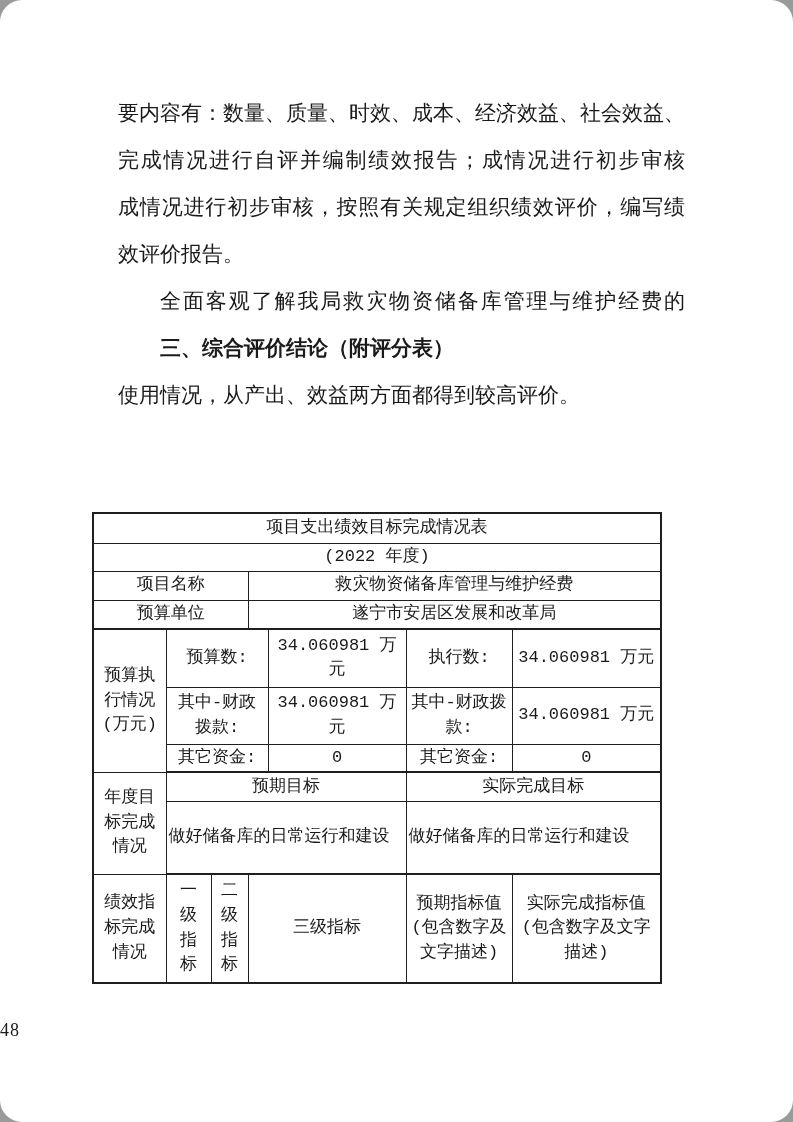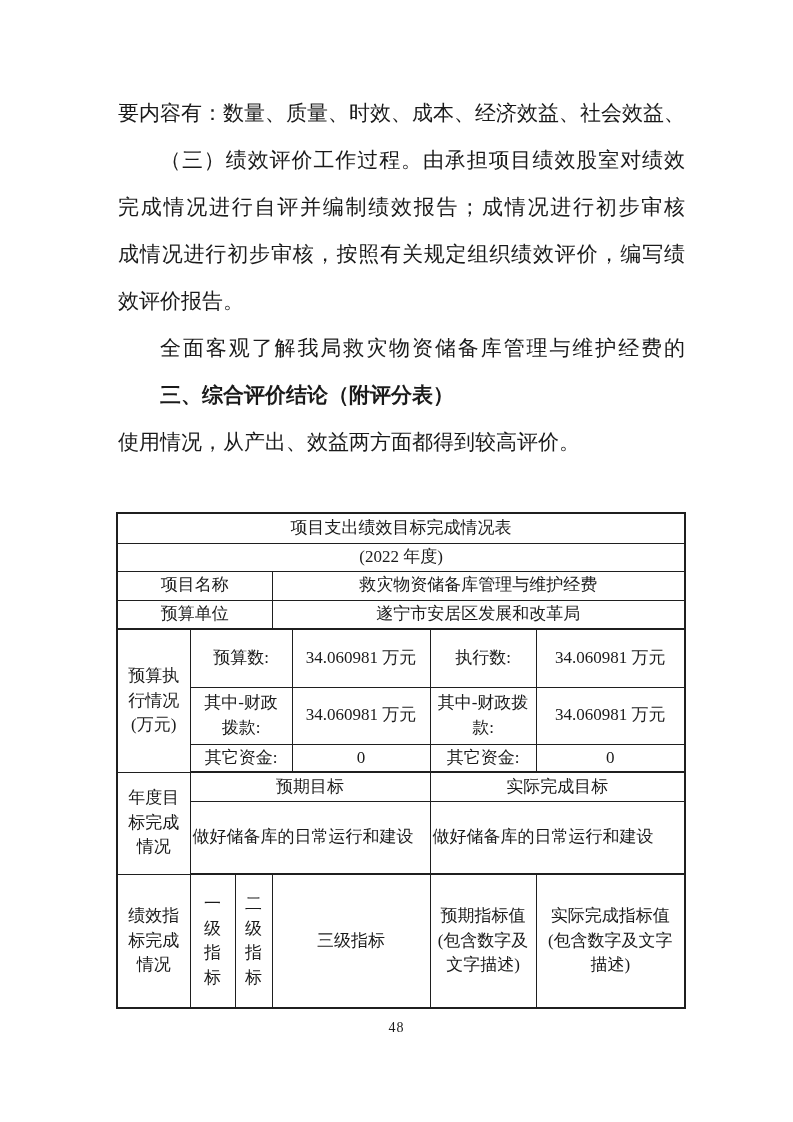--- a/index.html
+++ b/index.html
@@ -4,68 +4,69 @@
 <style>
   html,body { margin:0; padding:0; background:#9a9a9a; }
   .page {
     position:relative;
     width:793px; height:1122px;
     margin:0 auto;
     background:#ffffff;
     font-family:"Liberation Serif","DejaVu Serif",serif;
     color:#1a1a1a;
     overflow:hidden;
+    border-radius:22px;
   }
   
   .body-text {
     position:absolute; left:118px; top:90px; width:567px;
     font-size:21px;
   }
   .bl {
     height:47px; line-height:47px;
     text-align:justify; text-align-last:justify;
     white-space:nowrap;
   }
   .bl.short { text-align-last:left; }
   .bl.ind { text-indent:42px; }
   .bl.head { font-weight:bold; }
   
   .perf-table {
-    position:absolute; left:116px; top:512px;
+    position:absolute; left:92px; top:512px;
     width:568px;
     border-collapse:collapse; table-layout:fixed;
     font-size:17px;
+    font-family:Liberation Mono, monospace;
   }
   .perf-table td {
     border:1px solid #1f1f1f;
     text-align:center; vertical-align:middle;
     padding:1px 2px;
     line-height:1.45;
     overflow:hidden;
   }
   .perf-table { border:2px solid #1f1f1f; }
   tr.sep td { border-bottom-width:2px;margin-top:31px; }
   .pre { white-space:pre-line; }
   td.leftal { text-align:left; }
   tr.h30{height:30px} tr.h28{height:28px} tr.h29{height:29px}
   tr.h58{height:58px} tr.h57{height:57px} tr.h26{height:26px}
-  tr.h73{height:73px} tr.h109{height:134px}
+  tr.h73{height:73px} tr.h109{height:109px}
   .page-num {
     position:absolute; top:1020px; left:0; width:100%;
-    text-align:center; font-size:14px; letter-spacing:1px;
+    font-size:18px; letter-spacing:1px;
   }
 </style>
 </head>
 <body>
 
 <div class="page">
 
   <div class="body-text">
     <div class="bl">要内容有：数量、质量、时效、成本、经济效益、社会效益、</div>
-    <div class="bl ind">（三）绩效评价工作过程。由承担项目绩效股室对绩效</div>
     <div class="bl">完成情况进行自评并编制绩效报告；成情况进行初步审核</div>
     <div class="bl">成情况进行初步审核，按照有关规定组织绩效评价，编写绩</div>
     <div class="bl short">效评价报告。</div>
     <div class="bl ind">全面客观了解我局救灾物资储备库管理与维护经费的</div>
     <div class="bl short ind head">三、综合评价结论（附评分表）</div>
     <div class="bl short">使用情况，从产出、效益两方面都得到较高评价。</div>
   </div>
 
   <table class="perf-table">
     <colgroup>

